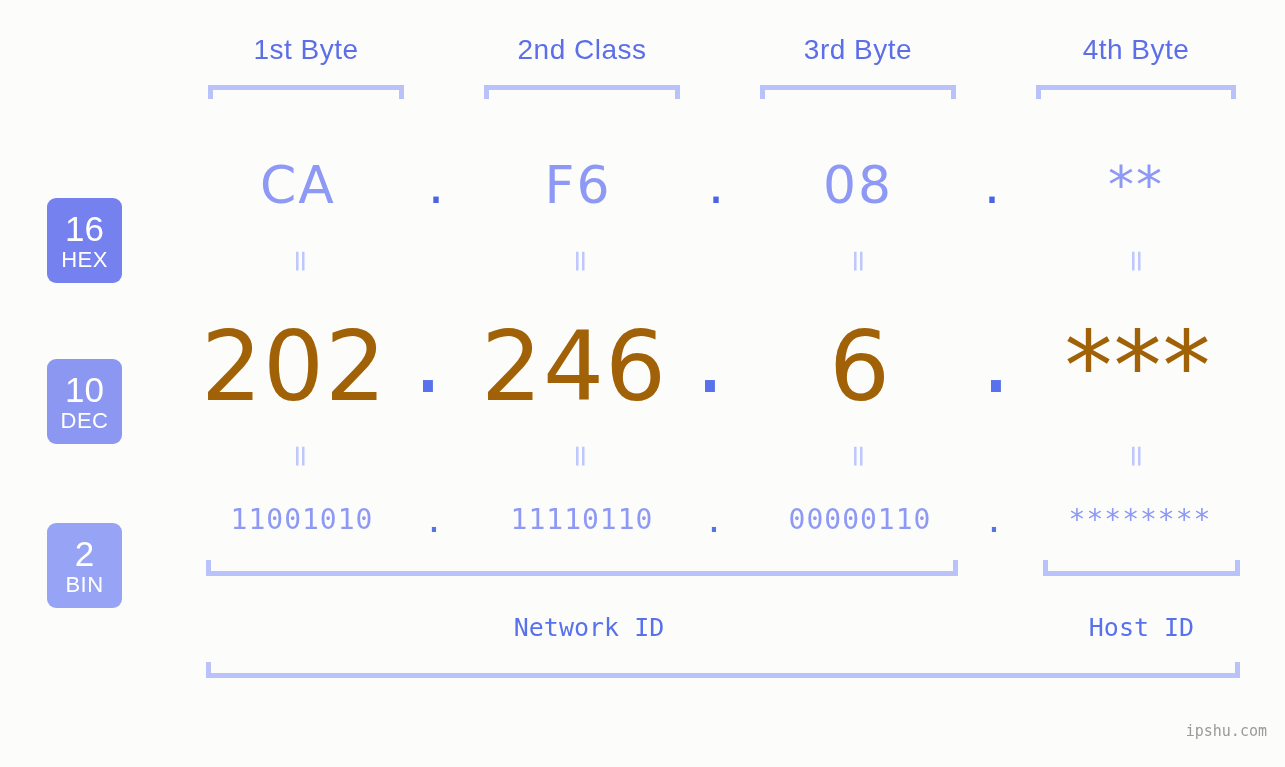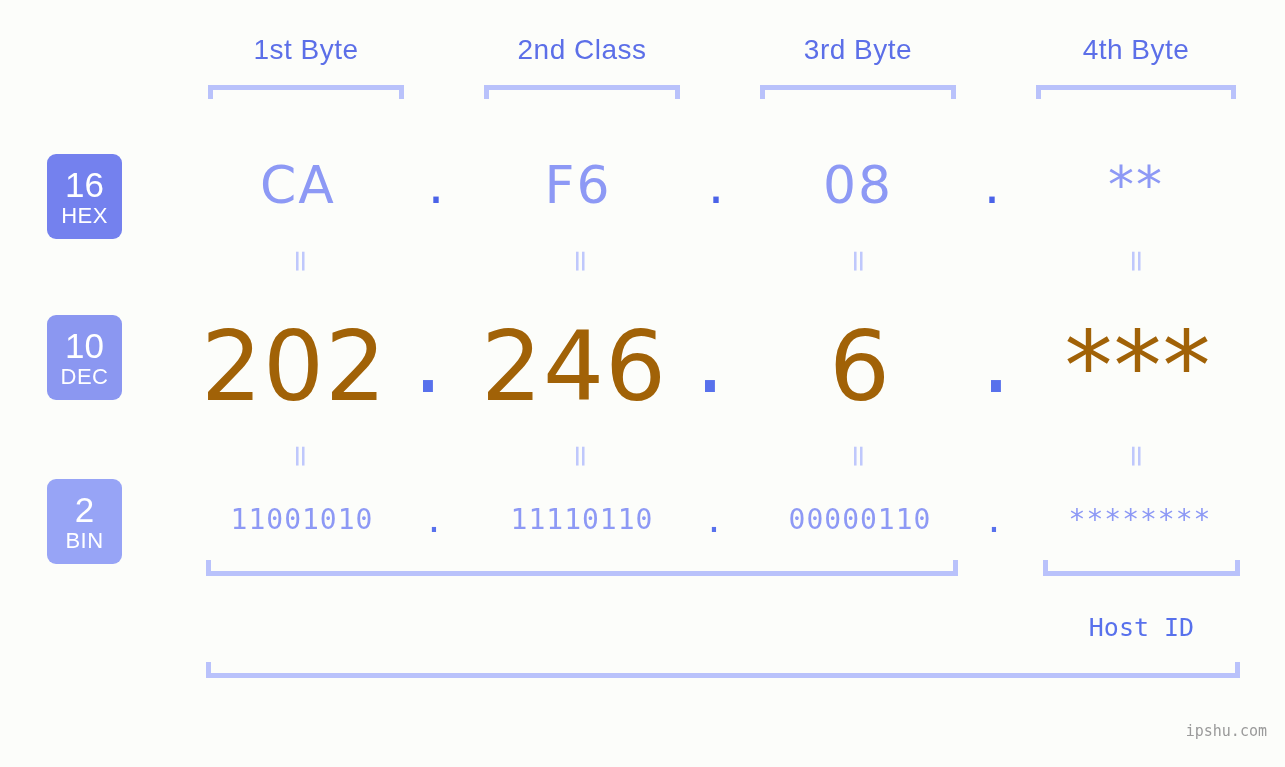--- a/index.html
+++ b/index.html
@@ -55,20 +55,21 @@
     width: 75px;
     border-radius: 9px;
     color: #ffffff;
     text-align: center;
     display: flex;
     flex-direction: column;
     align-items: center;
     justify-content: center;
     line-height: 1;
     box-sizing: border-box;
+    margin-top: 44px;
   }
   .badge .num {
     font-size: 35px;
     font-weight: 400;
     letter-spacing: 0px;
   }
   .badge .name {
     font-size: 22px;
     font-weight: 400;
     margin-top: 3px;
@@ -250,19 +251,20 @@
     <div class="cell" style="left:484px; width:196px;">11110110</div>
     <div class="dot" style="left:684px; width:60px;">.</div>
     <div class="cell" style="left:762px; width:196px;">00000110</div>
     <div class="dot" style="left:964px; width:60px;">.</div>
     <div class="cell" style="left:1042px; width:196px;">********</div>
   </div>
 
   <div class="bracket-bottom" style="left:206px; top:560px; width:752px;"></div>
   <div class="bracket-bottom" style="left:1043px; top:560px; width:197px;"></div>
 
+  <div class="section-label" style="left:406px; top:613px; width:366px;">Network ID</div>
   <div class="section-label" style="left:1043px; top:613px; width:197px;">Host ID</div>
 
   <div class="bracket-bottom" style="left:206px; top:662px; width:1034px;"></div>
 
   <div id="watermark">ipshu.com</div>
 
 </div>
 
 </body></html>

